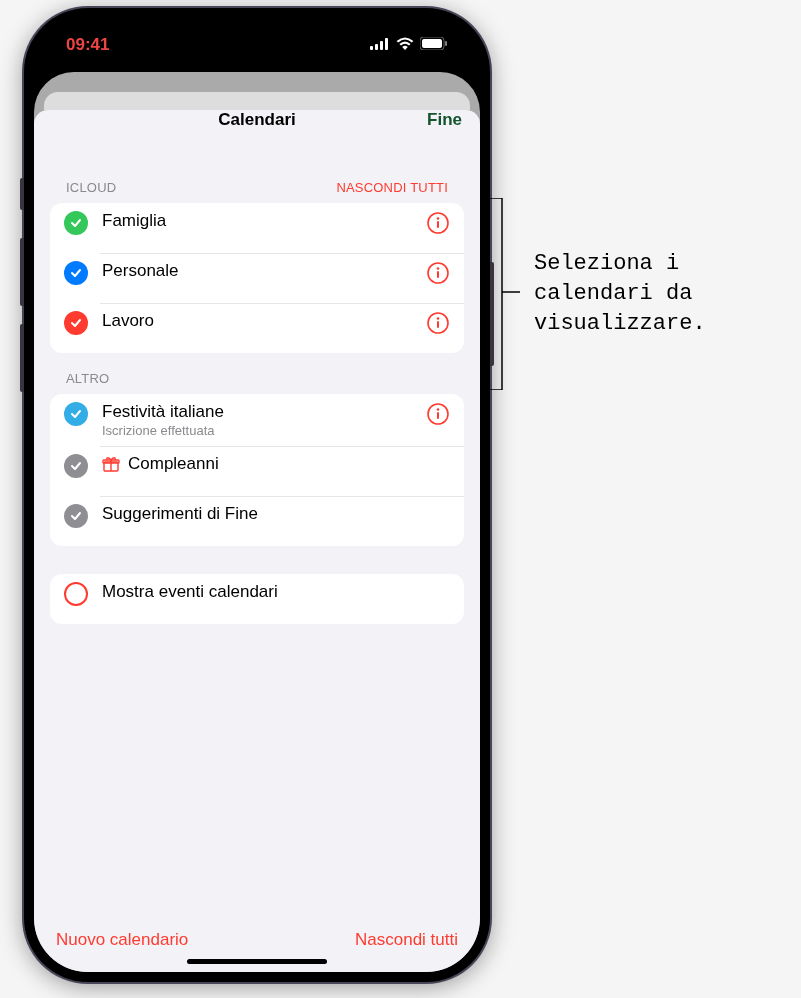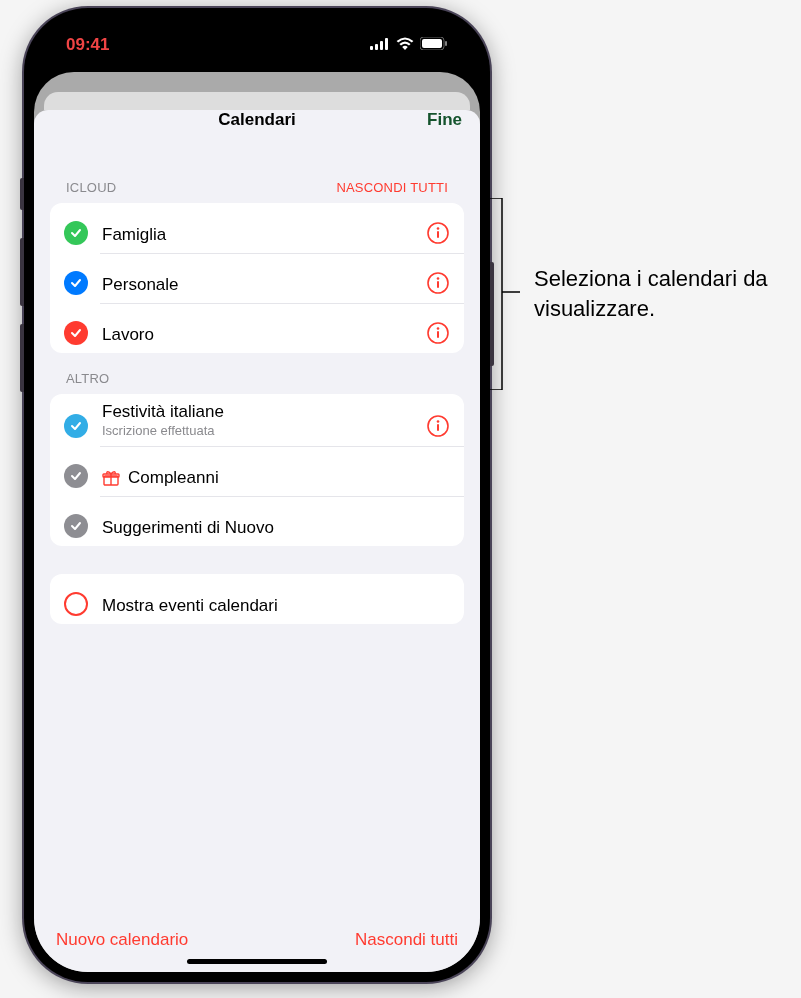--- a/index.html
+++ b/index.html
@@ -185,21 +185,21 @@
     }
 
     .list-group {
       background: #fff;
       border-radius: 12px;
       overflow: hidden;
     }
 
     .list-row {
       display: flex;
-      align-items: flex-end;
+      align-items: flex-start;
       min-height: 50px;
       padding: 8px 14px;
       position: relative;
     }
 
     .list-row + .list-row::before {
       content: '';
       position: absolute;
       top: 0;
       left: 50px;
@@ -296,20 +296,21 @@
       position: absolute;
       left: 0;
       top: 0;
     }
 
     .callout-text {
       font-size: 22px;
       color: #000;
       margin-left: 12px;
       line-height: 1.35;
+      font-family: Liberation Mono, monospace;
     }
   </style>
 </head>
 <body>
 
 <div class="phone-frame">
   <div class="phone-button-left-1"></div>
   <div class="phone-button-left-2"></div>
   <div class="phone-button-left-3"></div>
   <div class="phone-button-right"></div>
@@ -457,21 +458,21 @@
               </div>
             </div>
           </div>
           <div class="list-row">
             <span class="check-circle" style="background:#8e8e93">
               <svg viewBox="0 0 12 12">
                   <path d="M2 6 L5 9 L10 3" stroke="#fff" stroke-width="2" fill="none" stroke-linecap="round" stroke-linejoin="round"></path>
                 </svg>
             </span>
             <div class="row-body">
-                <span class="row-label">Suggerimenti di Nuovo</span>
+                <span class="row-label">Suggerimenti di Fine</span>
               </div>
           </div>
         </div>
 
         <div style="height:28px"></div>
         <div class="list-group">
           <div class="list-row">
             <span class="check-circle empty"></span>
             <div class="row-body">
                 <span class="row-label">Mostra eventi calendari</span>

